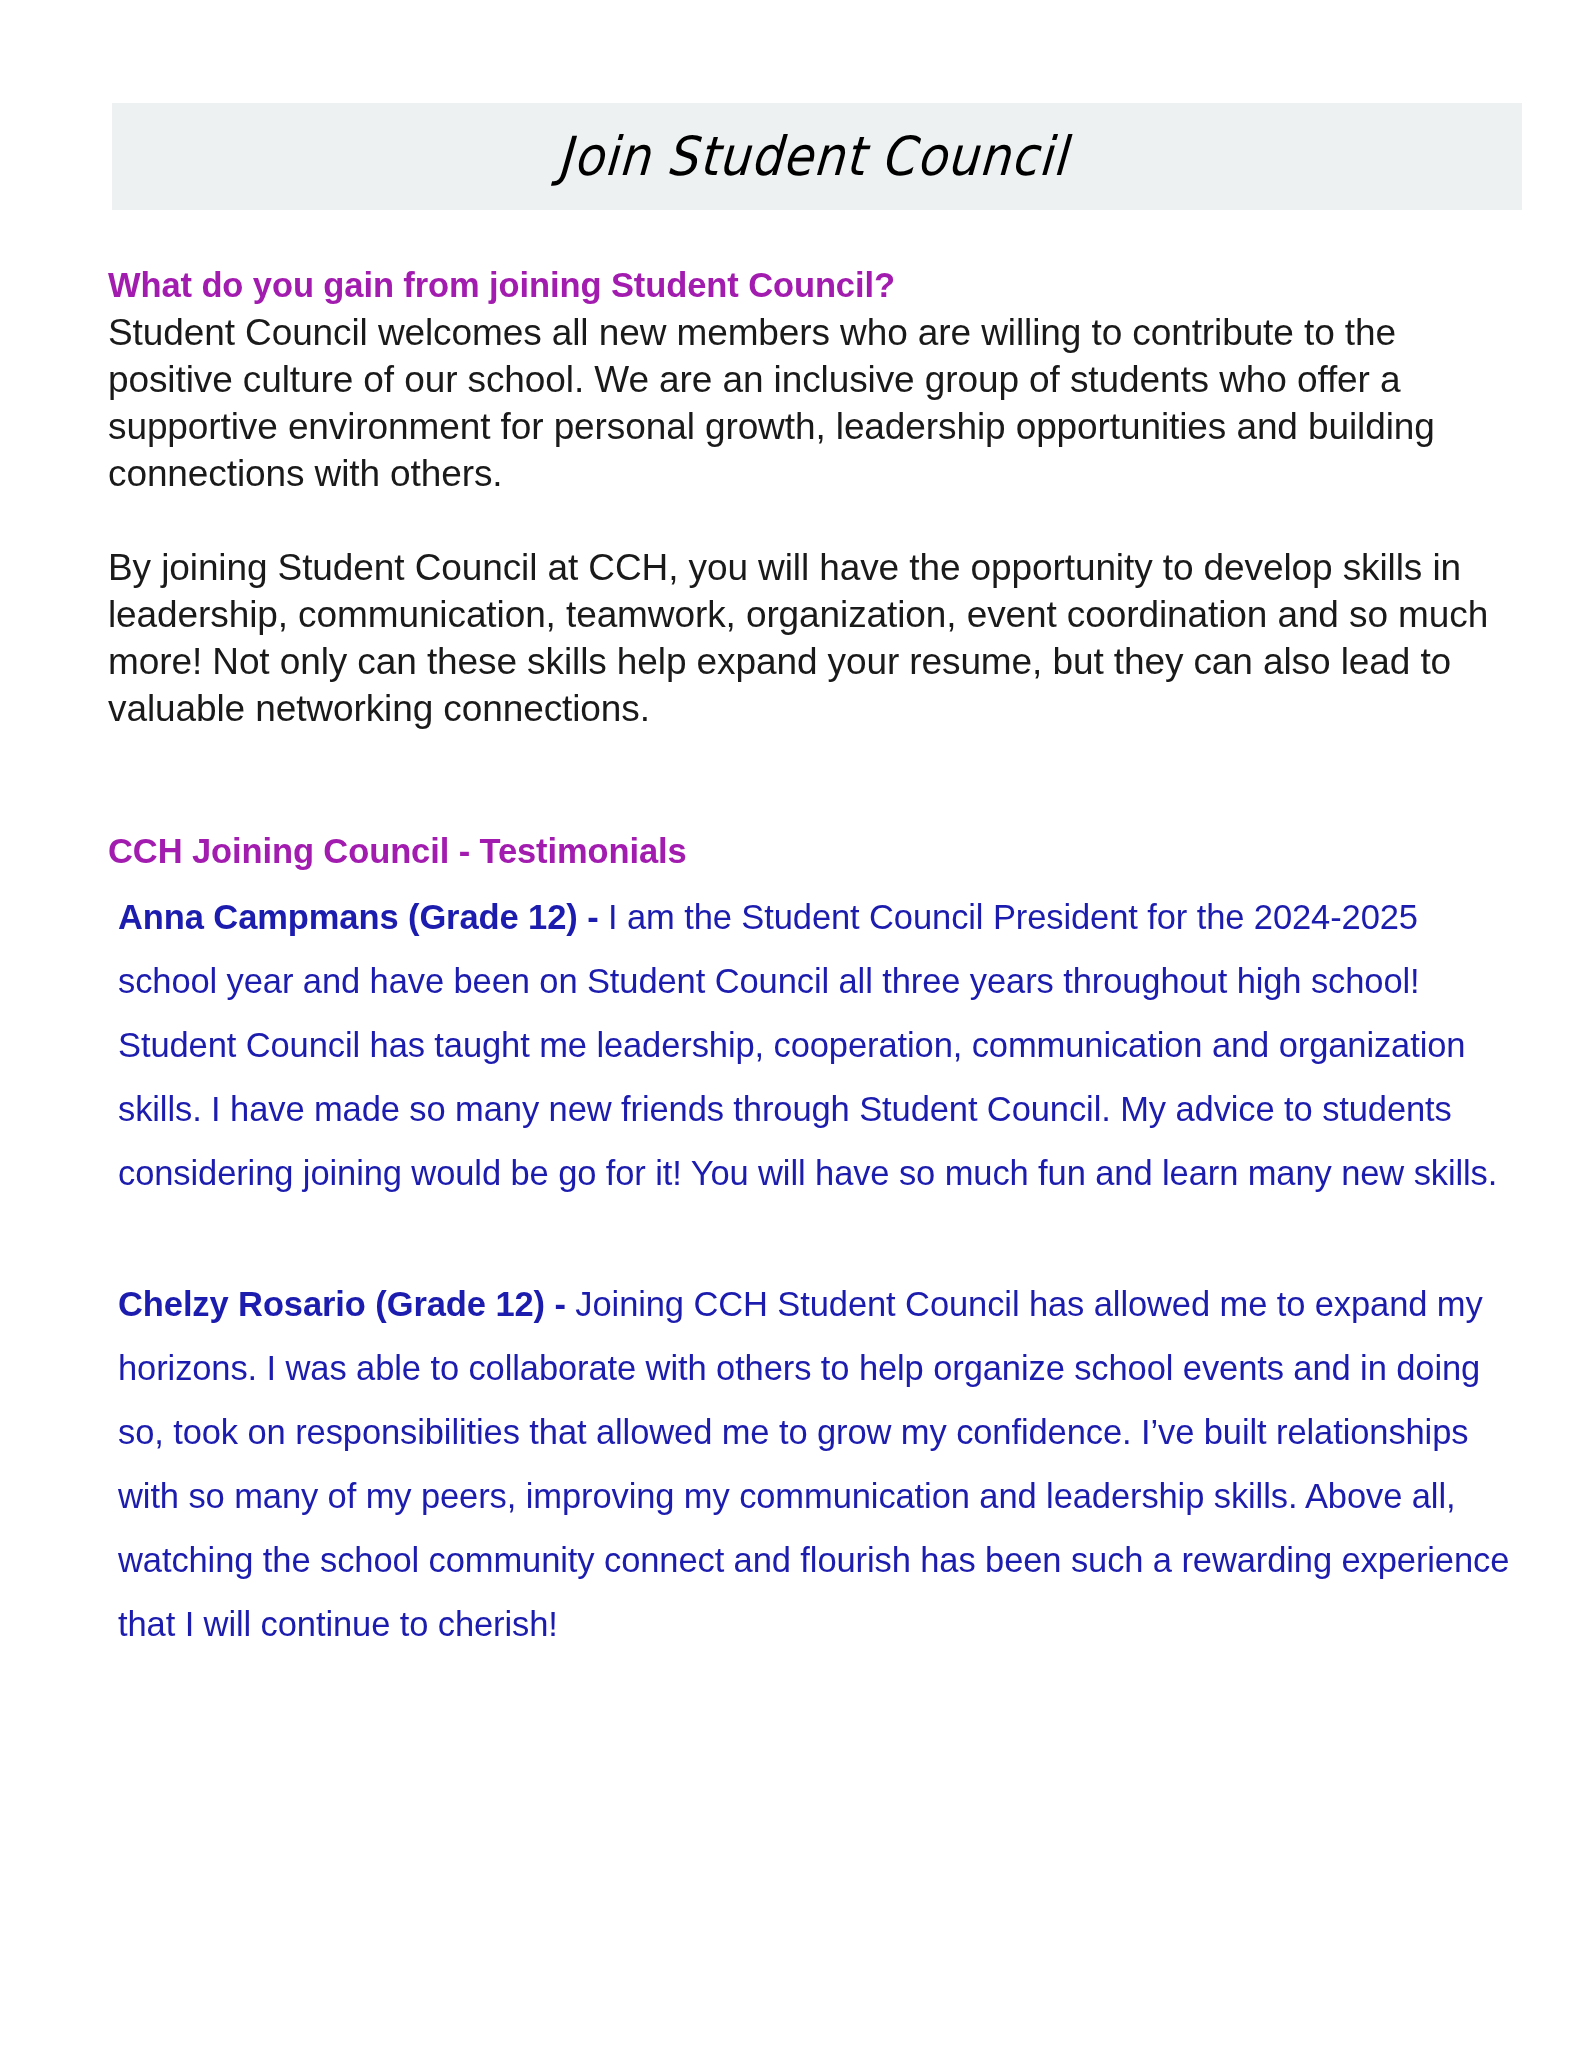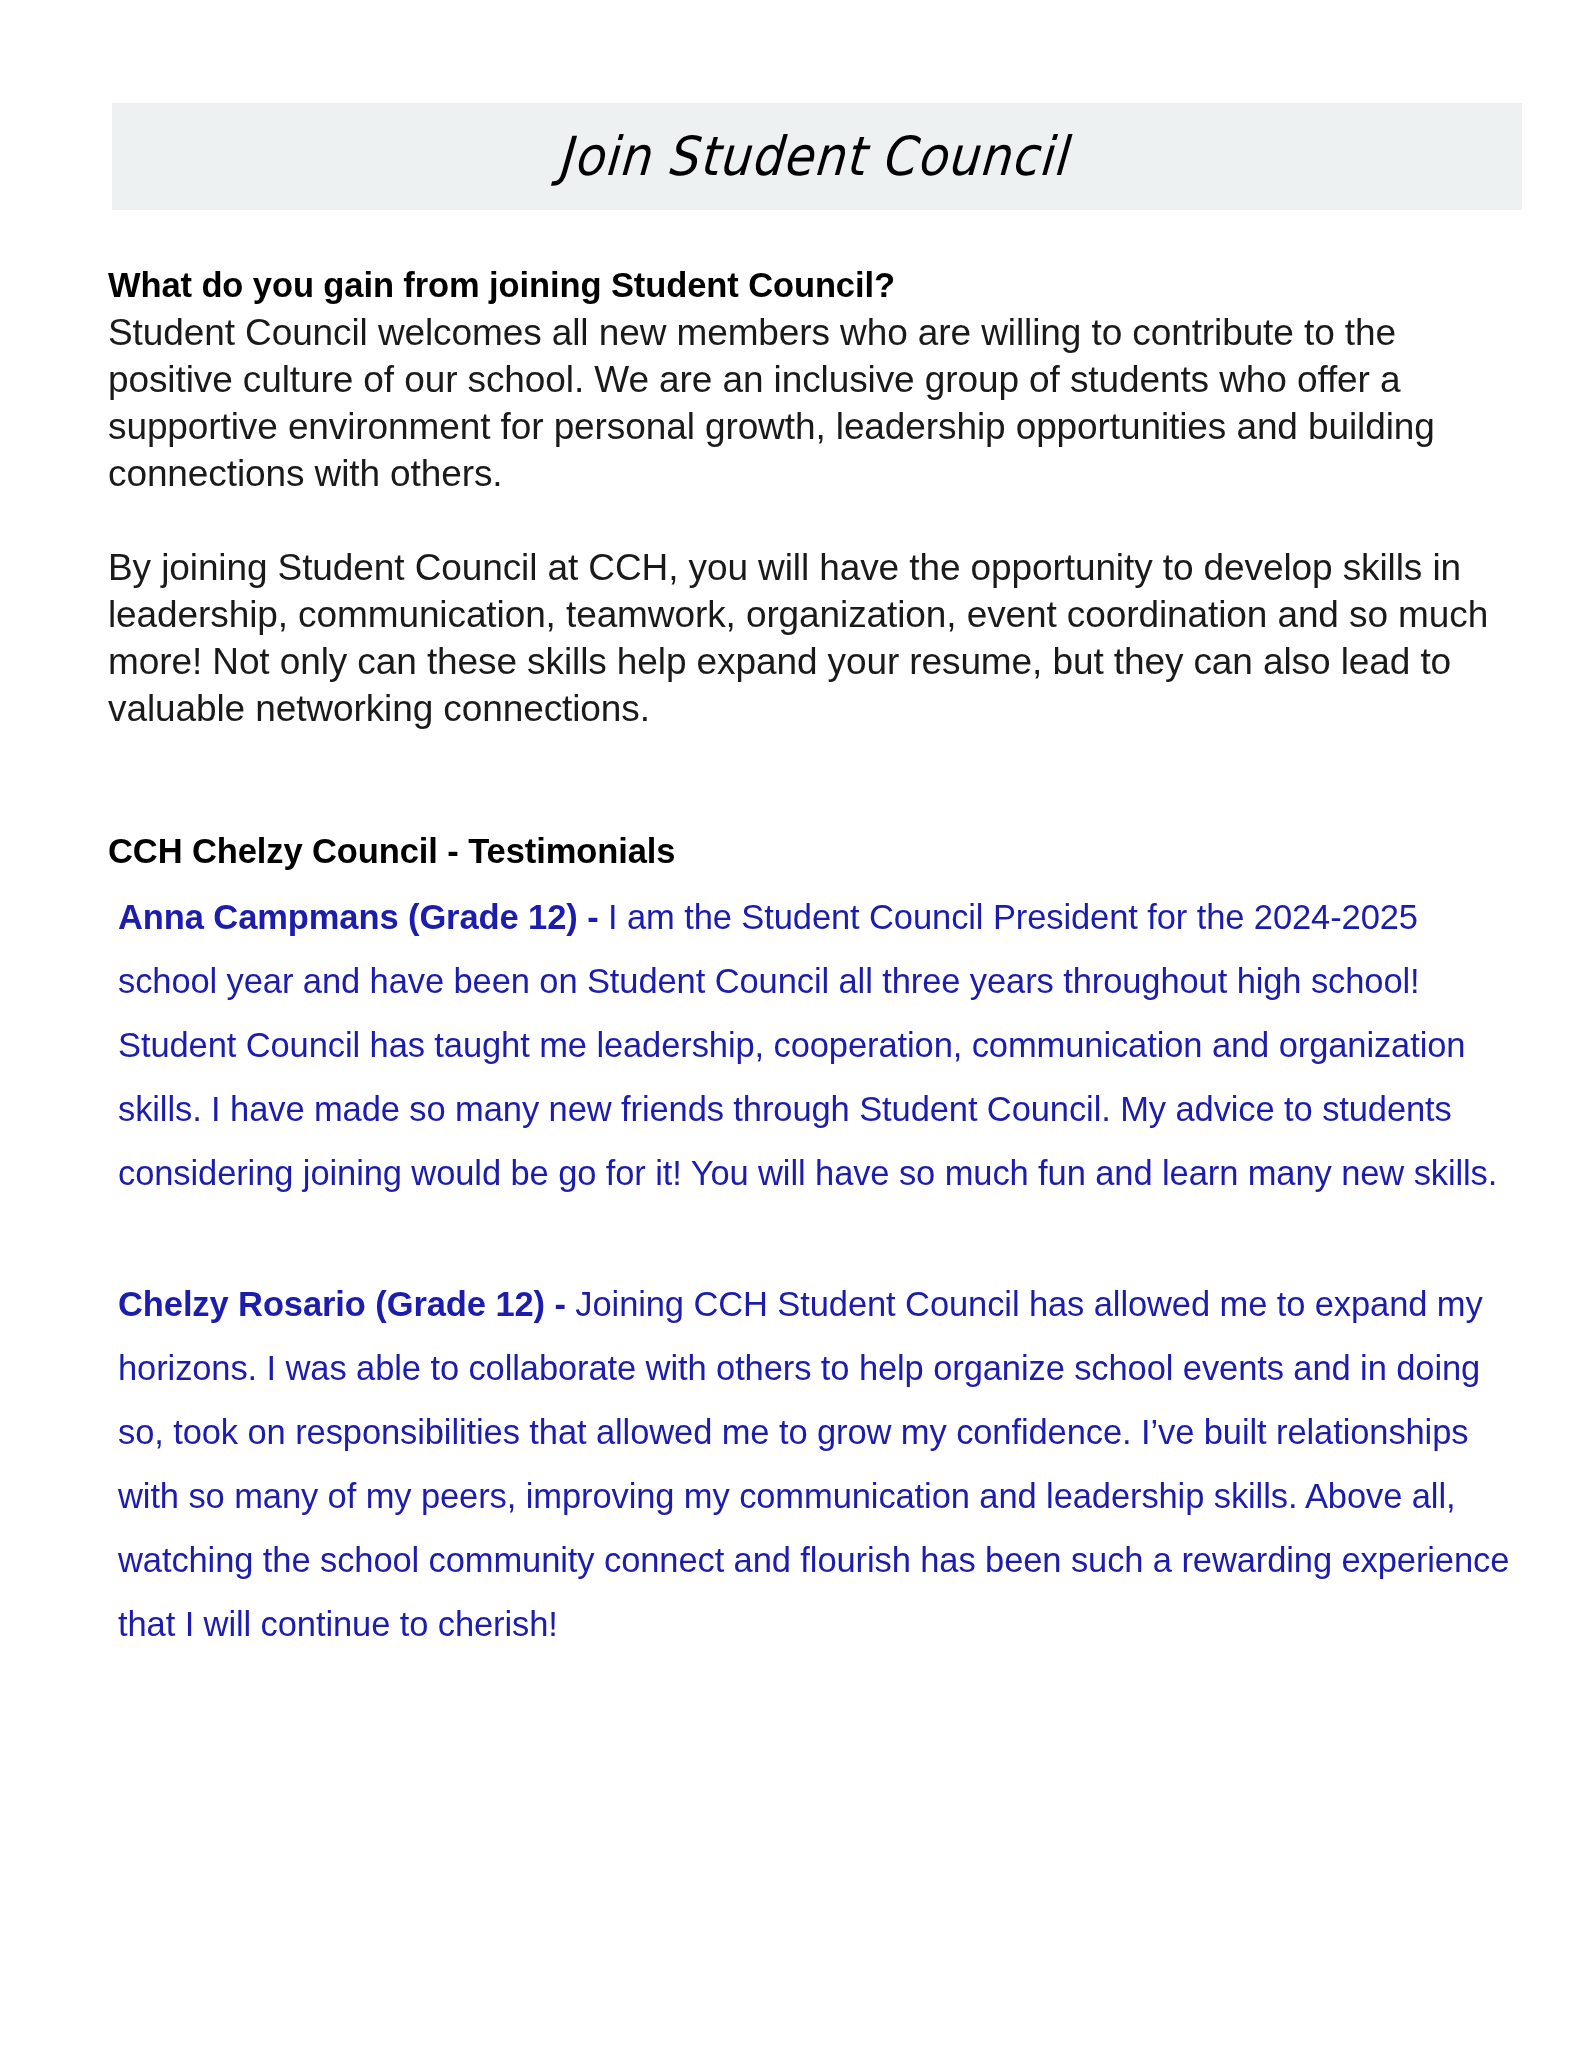--- a/index.html
+++ b/index.html
@@ -68,21 +68,21 @@
     margin: 0;
     text-align: left;
     font-weight: 400;
     letter-spacing: -0.1px;
   }
 
   .heading-black {
     font-size: 34.5px;
     line-height: 47px;
     font-weight: 700;
-    color: #000000;
+    color: #a21caf;
     margin: 0;
     letter-spacing: -0.1px;
   }
 
   .spacer-sm { height: 47px; }
   .spacer-md { height: 96px; }
 
   .blue-para {
     font-size: 34.5px;
     line-height: 64px;
@@ -114,21 +114,21 @@
     <div class="heading-black">What do you gain from joining Student Council?</div>
 
     <p class="para">Student Council welcomes all new members who are willing to contribute to the positive culture of our school. We are an inclusive group of students who offer a supportive environment for personal growth, leadership opportunities and building connections with others.</p>
 
     <div class="spacer-sm"></div>
 
     <p class="para">By joining Student Council at CCH, you will have the opportunity to develop skills in leadership, communication, teamwork, organization, event coordination and so much more! Not only can these skills help expand your resume, but they can also lead to valuable networking connections.</p>
 
     <div class="spacer-md"></div>
 
-    <div class="heading-black">CCH Chelzy Council - Testimonials</div>
+    <div class="heading-black">CCH Joining Council - Testimonials</div>
 
     <p class="blue-para">
       <span class="blue-lead">Anna Campmans (Grade 12)</span><span class="blue-dash"> - </span><span>I am the Student Council President for the 2024-2025 school year and have been on Student Council all three years throughout high school! Student Council has taught me leadership, cooperation, communication and organization skills. I have made so many new friends through Student Council. My advice to students considering joining would be go for it! You will have so much fun and learn many new skills.</span>
     </p>
 
     <div class="spacer-sm"></div>
 
     <p class="blue-para">
       <span class="blue-lead">Chelzy Rosario (Grade 12)</span><span class="blue-dash"> - </span><span>Joining CCH Student Council has allowed me to expand my horizons. I was able to collaborate with others to help organize school events and in doing so, took on responsibilities that allowed me to grow my confidence. I’ve built relationships with so many of my peers, improving my communication and leadership skills. Above all, watching the school community connect and flourish has been such a rewarding experience that I will continue to cherish!</span>
     </p>

